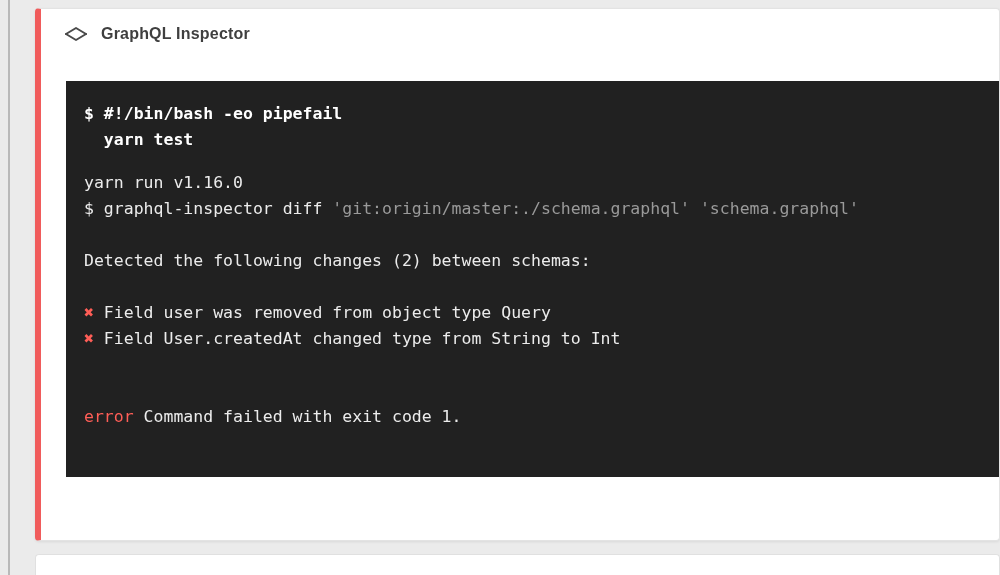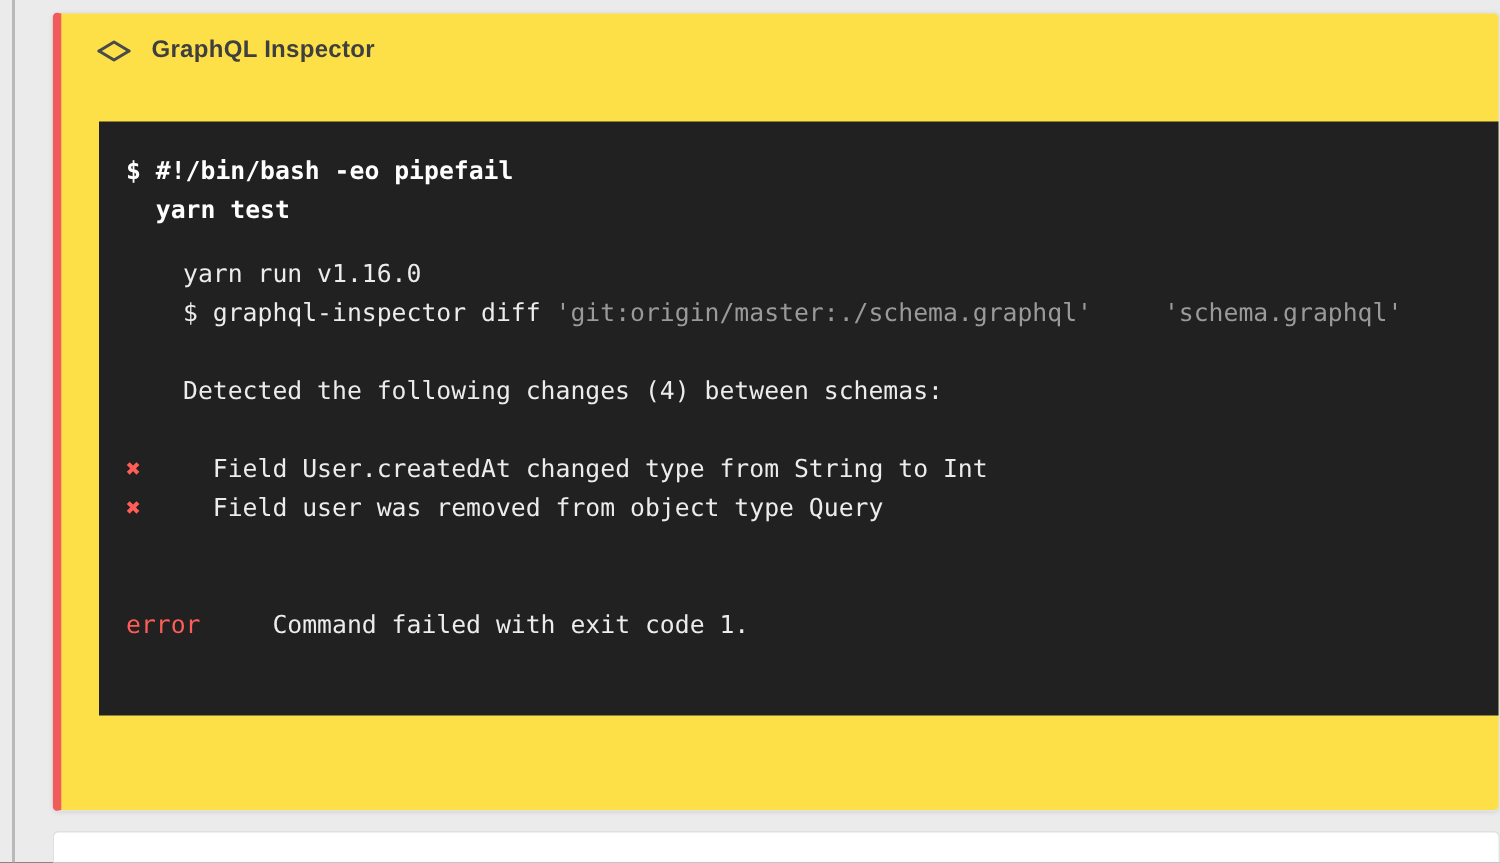--- a/index.html
+++ b/index.html
@@ -13,21 +13,21 @@
   .left-rule {
     position: absolute;
     left: 8px; top: 0;
     width: 2px; height: 100%;
     background: #b9b9b9;
   }
   .step-card {
     position: absolute;
     left: 35px; top: 8px;
     width: 965px; height: 533px;
-    background: #fde047;
+    background: #ffffff;
     border: 1px solid #e3e3e3;
     border-left: 6px solid #f05b5b;
     border-radius: 4px;
     box-shadow: 0 1px 3px rgba(0,0,0,0.08);
   }
   .card-header {
     position: absolute;
     top: 16px; left: 22px;
     display: flex;
     align-items: center;
@@ -53,21 +53,21 @@
     font-family: "DejaVu Sans Mono", monospace;
     font-size: 16.5px;
     height: 26px;
     line-height: 26px;
     white-space: pre;
     color: #ececec;
   }
   .term-line.blank    { height: 26px; }
   .term-line.blank-sm { height: 17px; line-height: 17px; }
   .seg-bold  { color: #ffffff; font-weight: bold; }
-  .seg-plain { color: #ececec; margin-left: 38px; }
+  .seg-plain { color: #ececec; }
   .seg-dim   { color: #9a9a9a; }
   .seg-red   { color: #ff5e57; }
   .seg-cyan  { color: #41b0c0; }
   .next-card {
     position: absolute;
     left: 35px; top: 554px;
     width: 965px; height: 22px;
     background: #ffffff;
     border: 1px solid #e0e0e0;
     border-bottom: none;
@@ -91,24 +91,24 @@
     <span class="card-title">GraphQL Inspector</span>
   </div>
 
   <div class="terminal">
       <div class="term-line"><span class="seg-bold">$ #!/bin/bash -eo pipefail</span></div>
       <div class="term-line"><span class="seg-bold">  yarn test</span></div>
       <div class="term-line blank-sm">&nbsp;</div>
       <div class="term-line"><span class="seg-plain">yarn run v1.16.0</span></div>
       <div class="term-line"><span class="seg-plain">$ graphql-inspector diff </span><span class="seg-dim">'git:origin/master:./schema.graphql'</span><span class="seg-plain"> </span><span class="seg-dim">'schema.graphql'</span></div>
       <div class="term-line blank">&nbsp;</div>
-      <div class="term-line"><span class="seg-plain">Detected the following changes (4) between schemas:</span></div>
+      <div class="term-line"><span class="seg-plain">Detected the following changes (2) between schemas:</span></div>
       <div class="term-line blank">&nbsp;</div>
+      <div class="term-line"><span class="seg-red">✖</span><span class="seg-plain"> Field user was removed from object type Query</span></div>
       <div class="term-line"><span class="seg-red">✖</span><span class="seg-plain"> Field User.createdAt changed type from String to Int</span></div>
-      <div class="term-line"><span class="seg-red">✖</span><span class="seg-plain"> Field user was removed from object type Query</span></div>
       <div class="term-line blank">&nbsp;</div>
       <div class="term-line blank">&nbsp;</div>
       <div class="term-line"><span class="seg-red">error</span><span class="seg-plain"> Command failed with exit code 1.</span></div>
     </div>
 
 </div>
 
 <div class="next-card"></div>
 
 </body></html>

